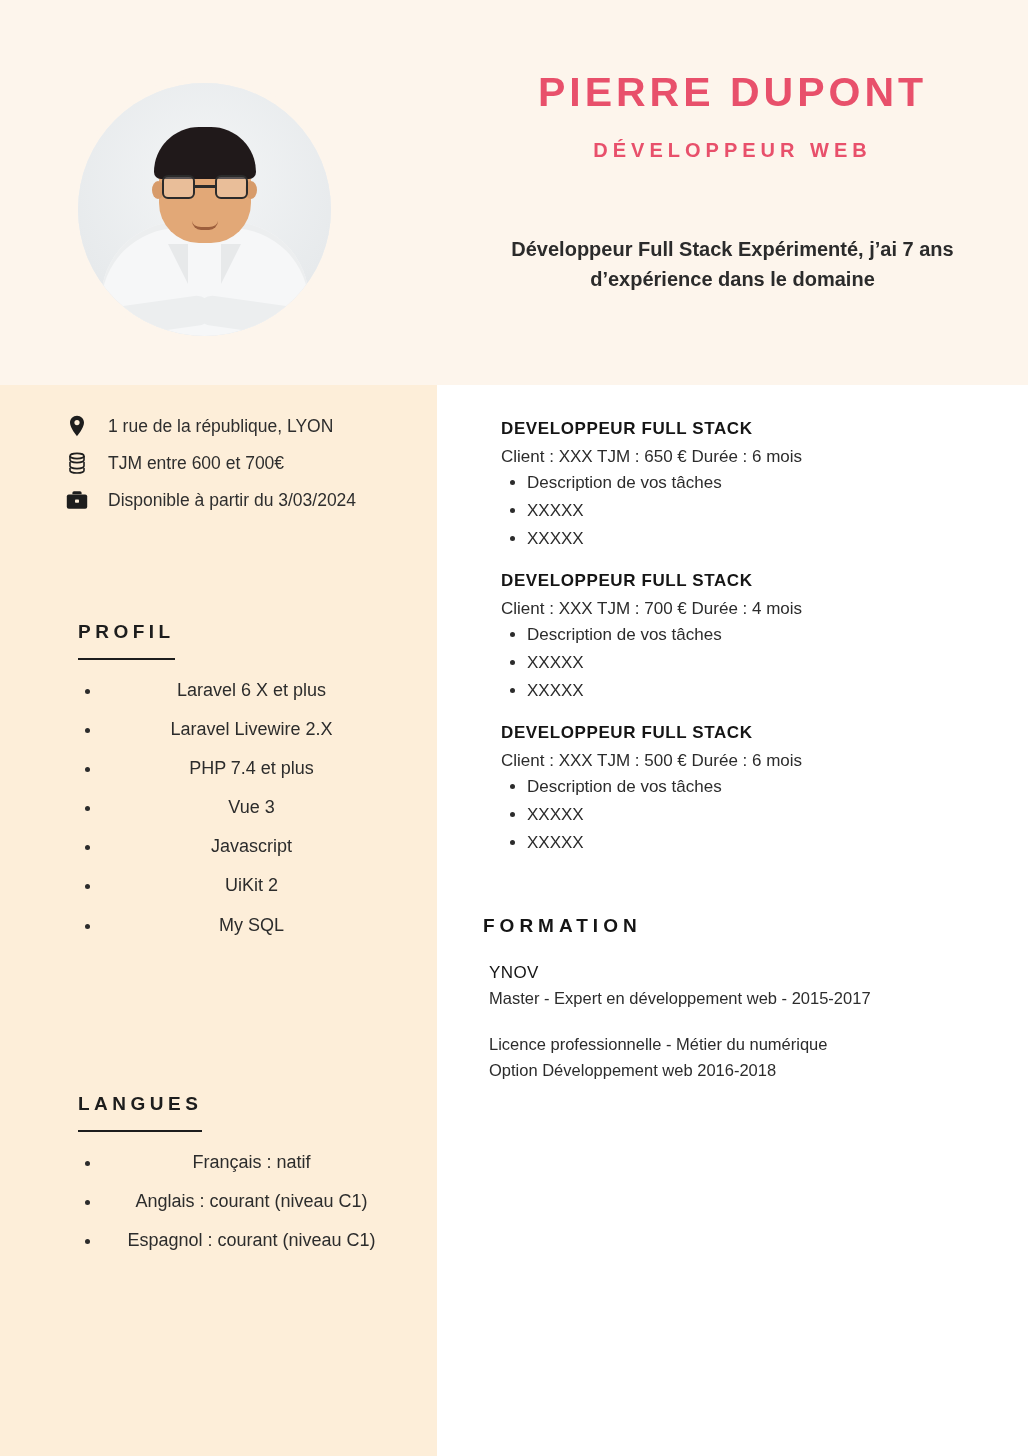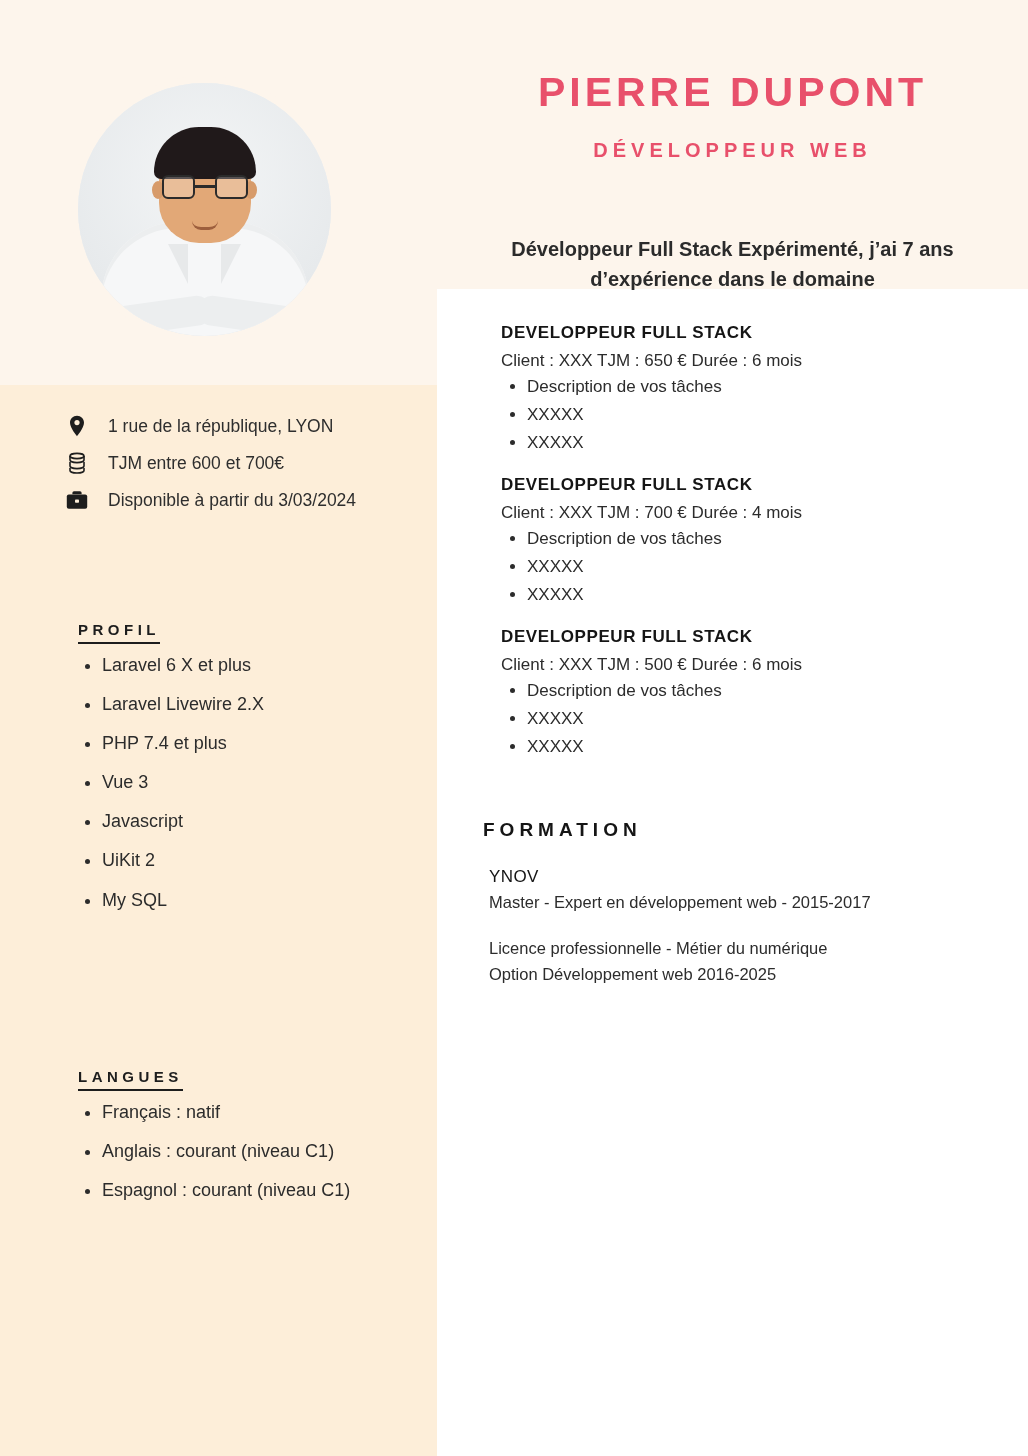--- a/index.html
+++ b/index.html
@@ -158,50 +158,51 @@
   .contact .ic {
     width: 26px; height: 26px;
     flex: 0 0 26px;
     display: flex; align-items: center; justify-content: center;
     color: #1d1d1d;
   }
   .contact .ic svg { display: block; }
 
   .side-section { padding: 0 36px 0 78px; }
   .side-title {
-    font-size: 15px;
+    font-size: 19px;
     font-weight: bold;
     letter-spacing: 4.5px;
     color: #1d1d1d;
     border-bottom: 2px solid #1d1d1d;
     display: inline-block;
-    padding-bottom: 4px;
-    margin: 0 0 8px 0;
+    padding-bottom: 15px;
+    margin: 0 0 17px 0;
   }
   .side-list {
     margin: 0; padding-left: 24px;
     list-style: disc;
   }
   .side-list li {
     font-size: 18px;
     color: #2c2c2c;
     margin-bottom: 13px;
     line-height: 1.45;
+    text-align: center;
   }
   .gap-profil { margin-top: 108px; }
   .gap-langues { margin-top: 155px; }
 
   
   .right {
     flex: 1 1 auto;
     position: relative;
     background: #ffffff;
   }
   .right-top {
-    height: 289px;
+    height: 385px;
     background: #fdf5ec;
     padding: 56px 34px 0 34px;
     text-align: center;
   }
   .name {
     font-size: 41px;
     letter-spacing: 4px;
     font-weight: bold;
     color: #e8506b;
     margin: 14px 0 0 0;
@@ -396,18 +397,18 @@
       <div class="formation-block">
         <h2 class="main-title">FORMATION</h2>
 
         <div class="edu">
           <h3 class="edu-school">YNOV</h3>
           <p class="edu-line">Master - Expert en développement web - 2015-2017</p>
         </div>
 
         <div class="edu">
           <p class="edu-line">Licence professionnelle - Métier du numérique</p>
-          <p class="edu-line">Option Développement web 2016-2025</p>
+          <p class="edu-line">Option Développement web 2016-2018</p>
         </div>
       </div>
     </div>
   </main>
 </div>
 
 </body></html>

